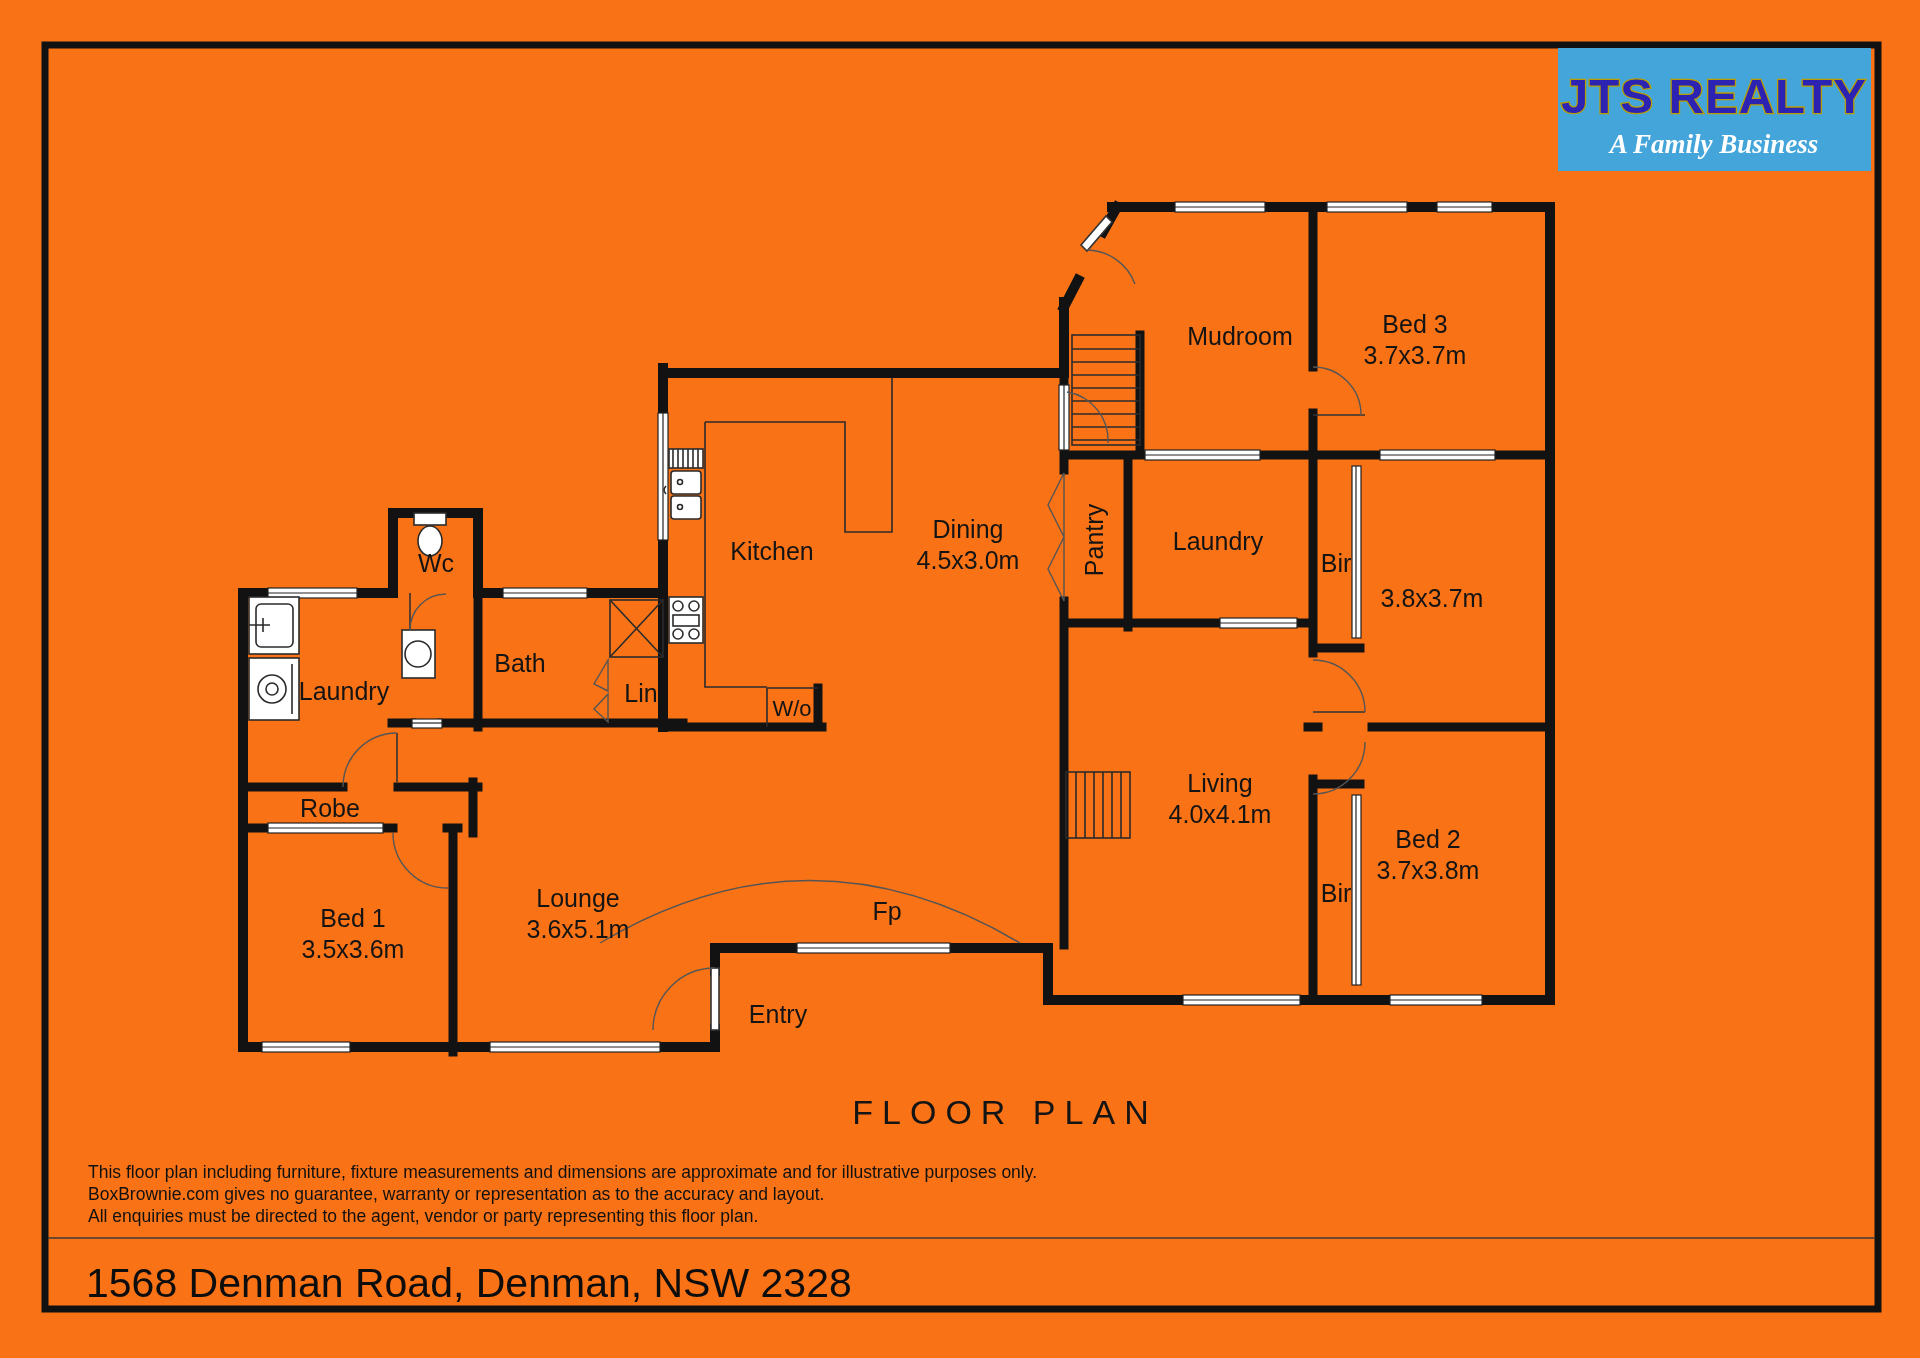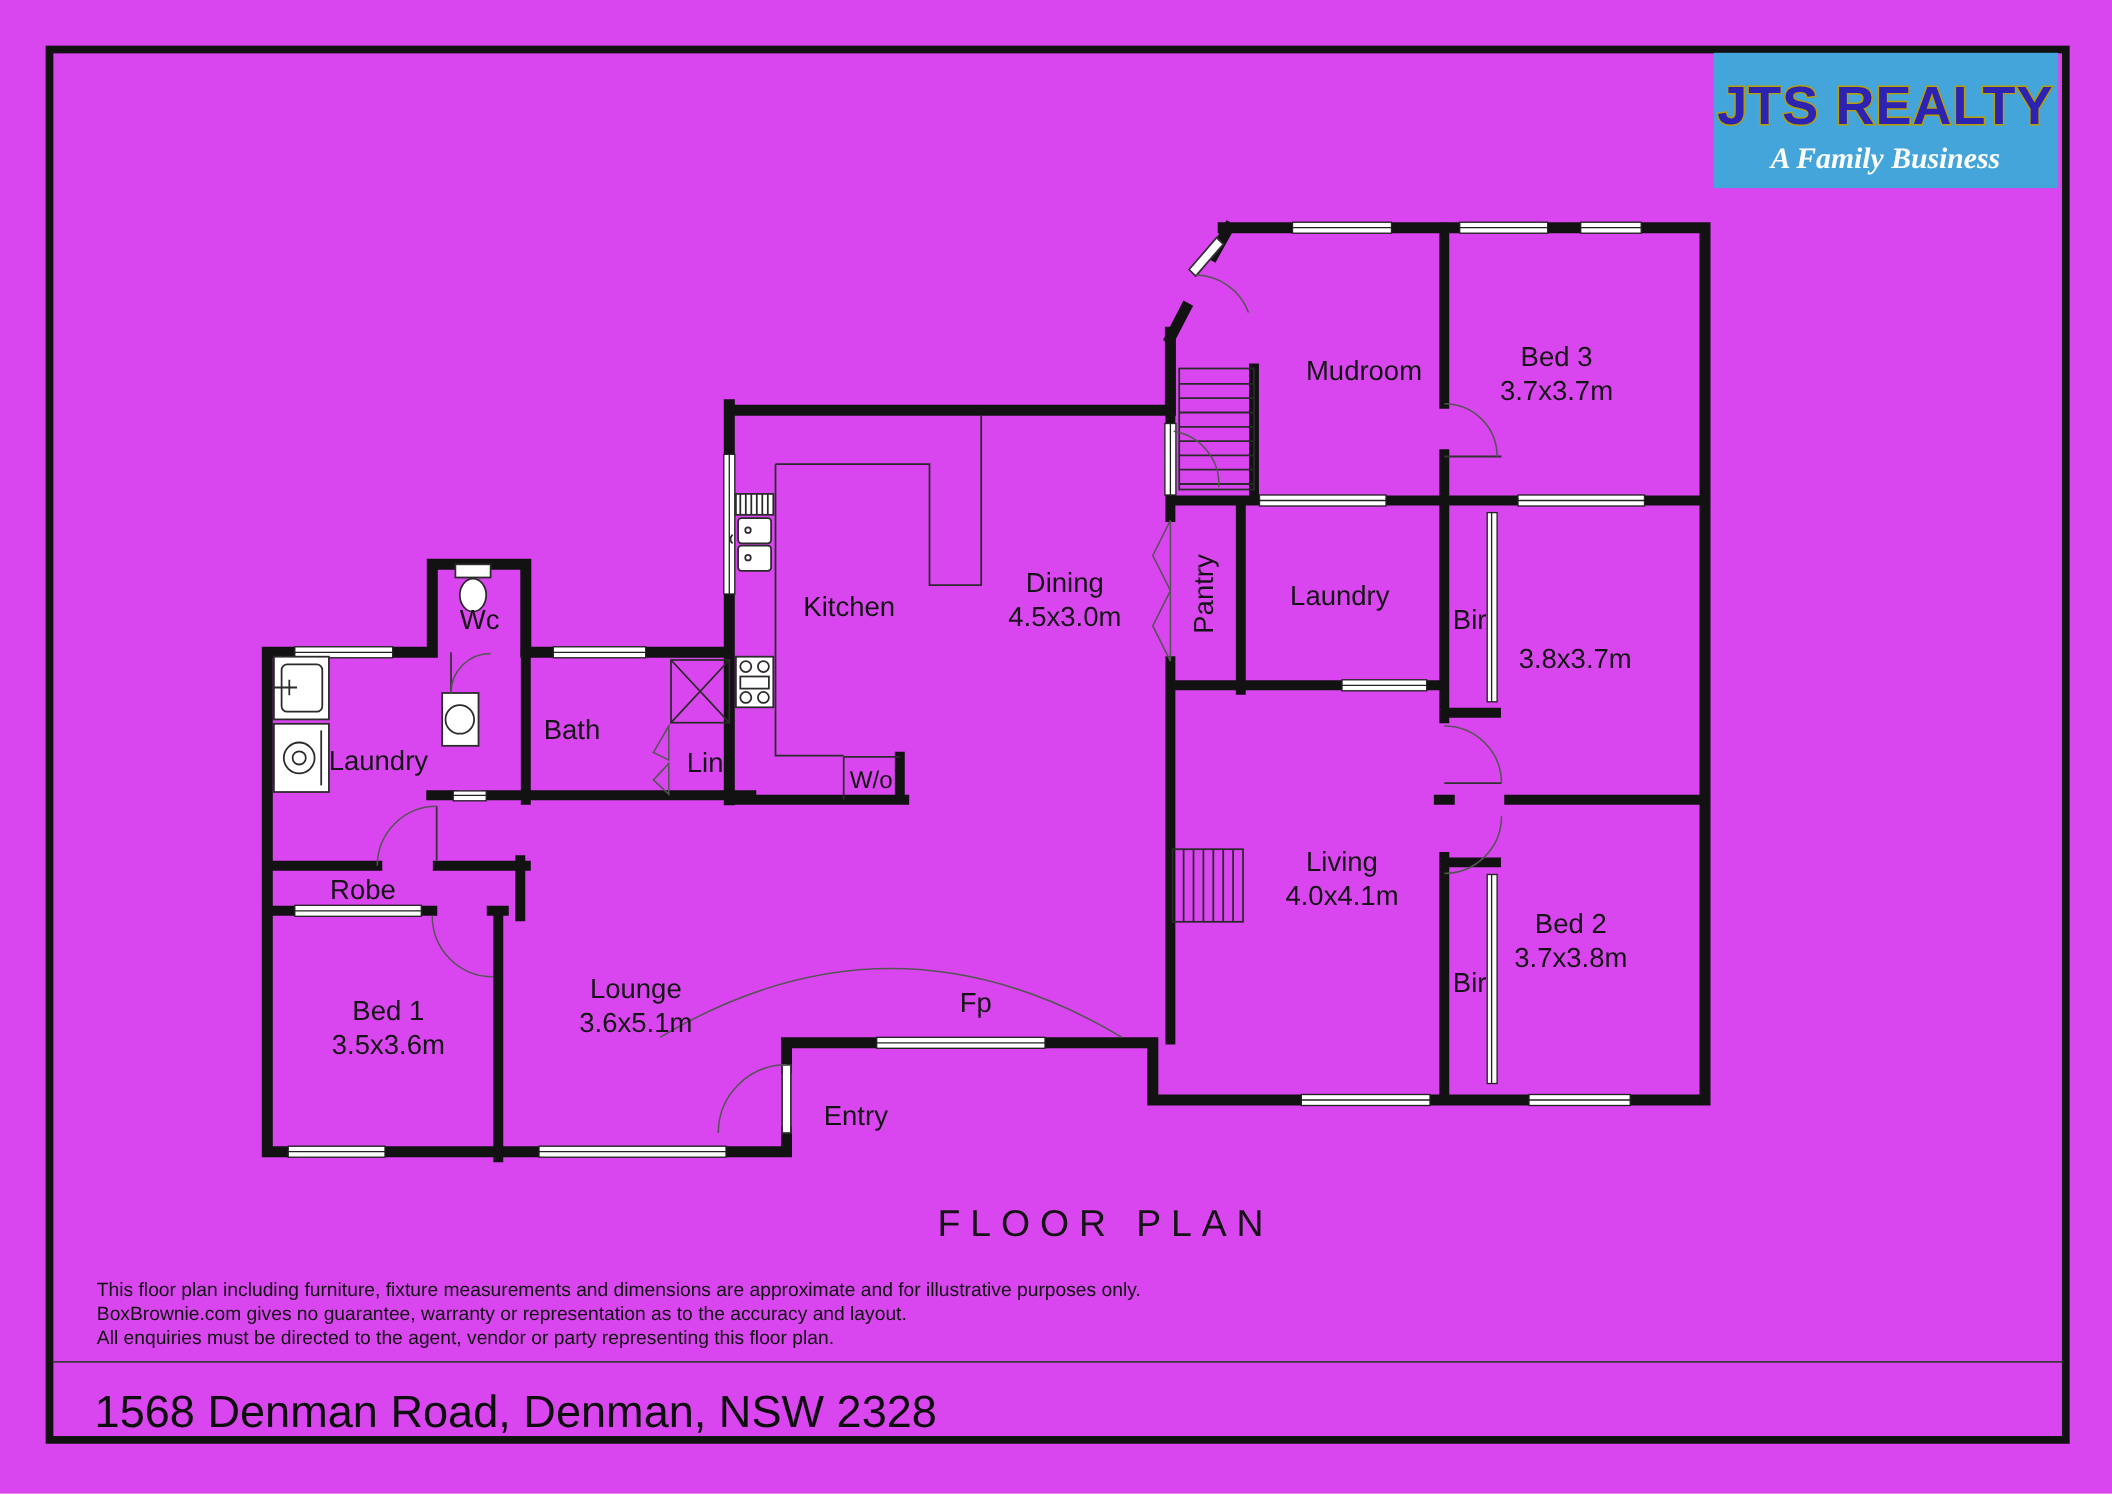--- a/index.html
+++ b/index.html
@@ -1,16 +1,16 @@
 <!DOCTYPE html>
 <html><head>
 <meta charset="utf-8">
 <style>
   html,body{margin:0;padding:0;background:#ffffff;}
-  .page{position:relative;width:1920px;height:1358px;background:#d946ef;overflow:hidden;
+  .page{position:relative;width:1920px;height:1358px;background:#f97316;overflow:hidden;
         font-family:"Liberation Sans", sans-serif;}
   svg text{font-family:"Liberation Sans", sans-serif;}
   .room-label{font-size:25px;fill:#141414;}
   .room-label.small{font-size:22px;}
   .plan-title{font-size:34px;letter-spacing:9px;fill:#141414;}
   .disclaimer{font-size:17.5px;fill:#111;}
   .address{font-size:41px;fill:#0d0d0d;}
   .logo-title{font-size:49px;font-weight:bold;letter-spacing:1px;
               fill:#2d23b2;stroke:#b89e00;stroke-width:2.6px;paint-order:stroke;}
   .logo-sub{font-size:27px;font-weight:bold;font-style:italic;fill:#ffffff;

